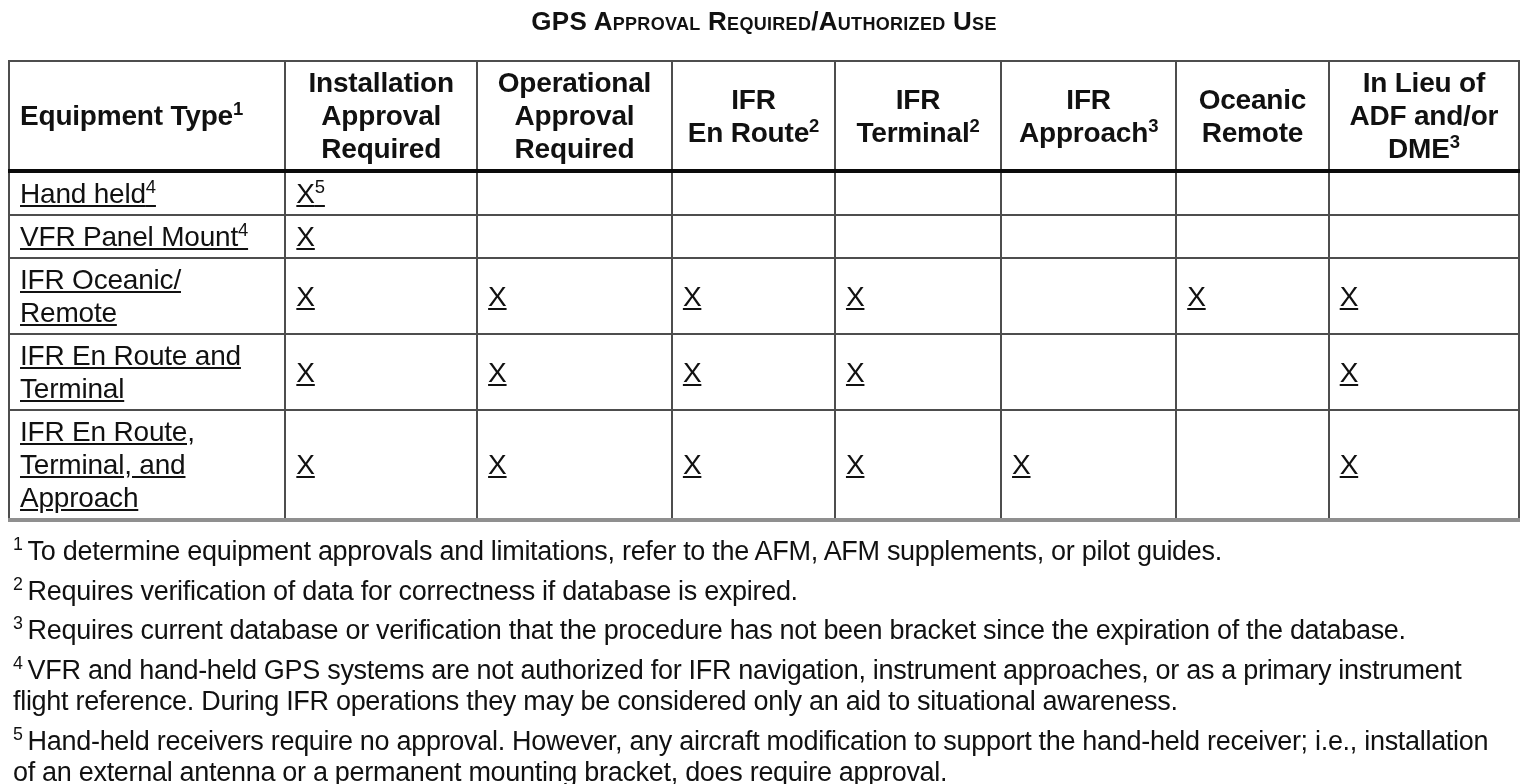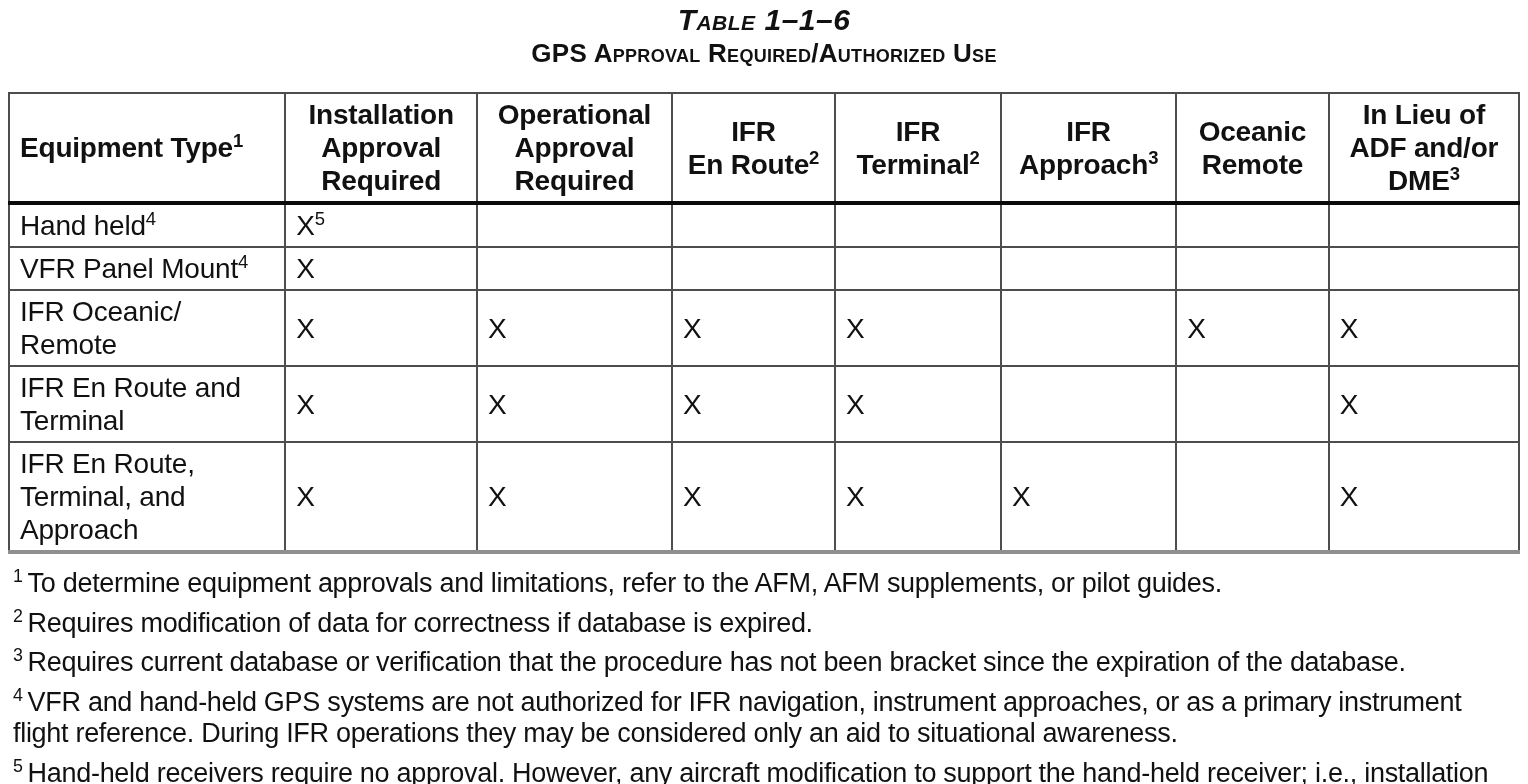--- a/index.html
+++ b/index.html
@@ -63,20 +63,21 @@
     margin-top: 22px;
   }
   .gps-table td {
     font-size: 28px;
     font-weight: normal;
     line-height: 33px;
     text-align: left;
     vertical-align: middle;
     padding: 4px 10px;
     letter-spacing: -0.2px;
+    text-decoration: underline;
   }
   .gps-table tbody tr:last-child td {
     border-bottom: 4px solid #8f8f8f;
     margin-left: 15px;
   }
   sup {
     font-size: 66%;
     line-height: 0;
     vertical-align: super;
   }
@@ -92,21 +93,20 @@
   .footnote > sup {
     margin-right: 5px;
   }
 </style>
 </head>
 <body>
 
 <div class="page">
 
   <div class="title-block">
-    <div class="title-number">Table 1–1–6</div>
     <div class="title-main">GPS Approval Required/Authorized Use</div>
   </div>
 
   <table class="gps-table">
     <colgroup id="colgroup">
         <col style="width: 18.3%;">
         <col style="width: 12.7%;">
         <col style="width: 12.9%;">
         <col style="width: 10.8%;">
         <col style="width: 11%;">
@@ -175,19 +175,19 @@
           <td>X</td>
           <td>X</td>
           <td></td>
           <td>X</td>
         </tr>
       </tbody>
   </table>
 
   <div class="footnotes" id="footnotes">
       <div class="footnote"><sup>1</sup><span>To determine equipment approvals and limitations, refer to the AFM, AFM supplements, or pilot guides.</span></div>
-      <div class="footnote"><sup>2</sup><span>Requires modification of data for correctness if database is expired.</span></div>
+      <div class="footnote"><sup>2</sup><span>Requires verification of data for correctness if database is expired.</span></div>
       <div class="footnote"><sup>3</sup><span>Requires current database or verification that the procedure has not been bracket since the expiration of the database.</span></div>
       <div class="footnote"><sup>4</sup><span>VFR and hand-held GPS systems are not authorized for IFR navigation, instrument approaches, or as a primary instrument flight reference. During IFR operations they may be considered only an aid to situational awareness.</span></div>
       <div class="footnote"><sup>5</sup><span>Hand-held receivers require no approval. However, any aircraft modification to support the hand-held receiver; i.e., installation of an external antenna or a permanent mounting bracket, does require approval.</span></div>
     </div>
 
 </div>
 
 </body></html>

